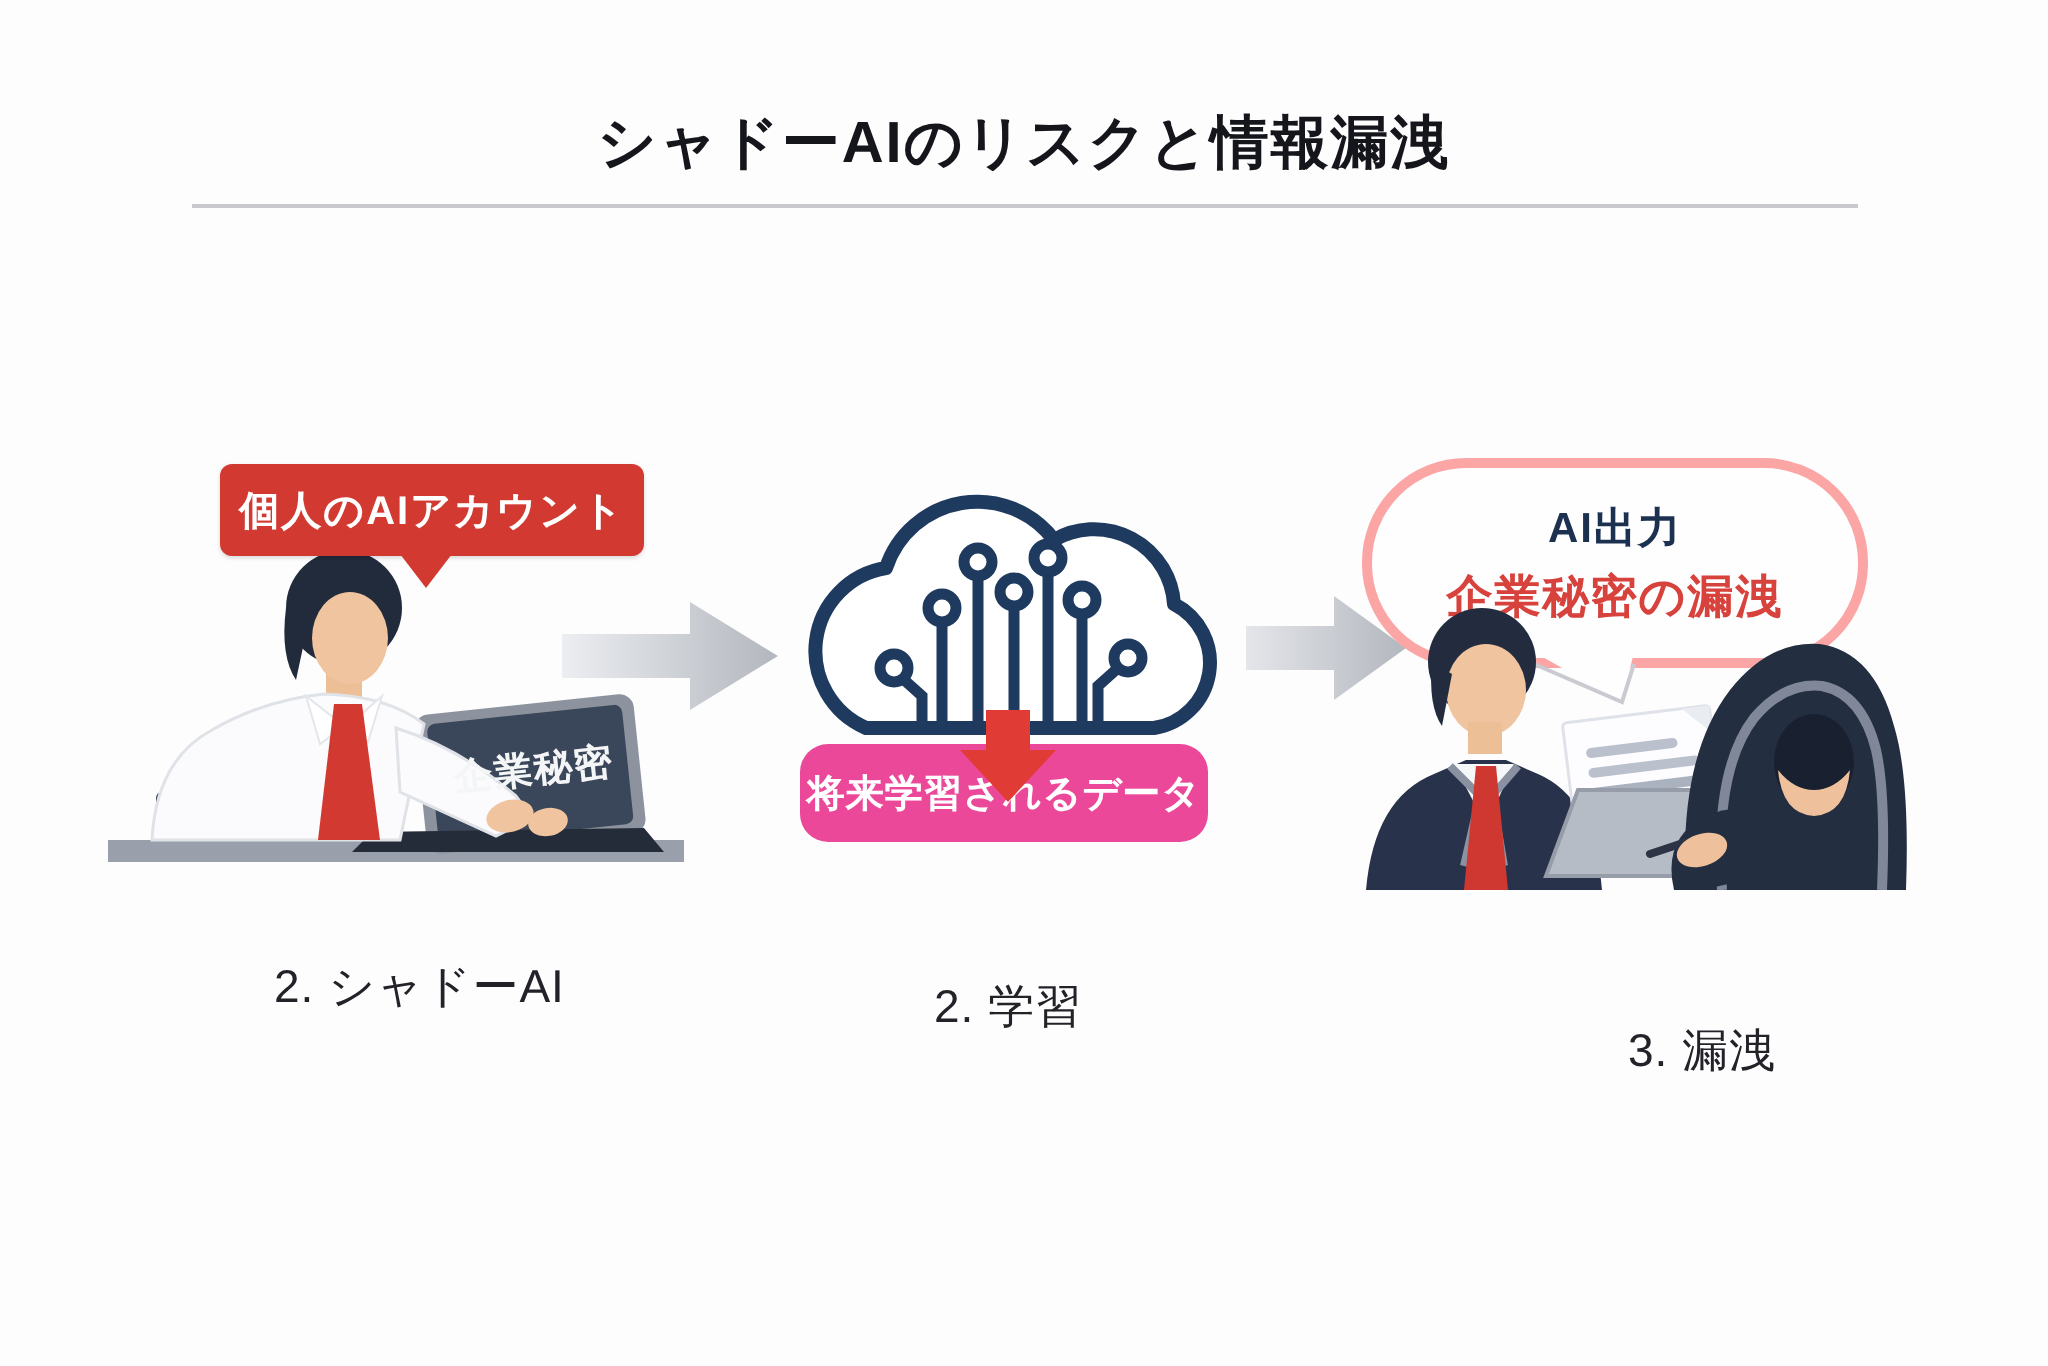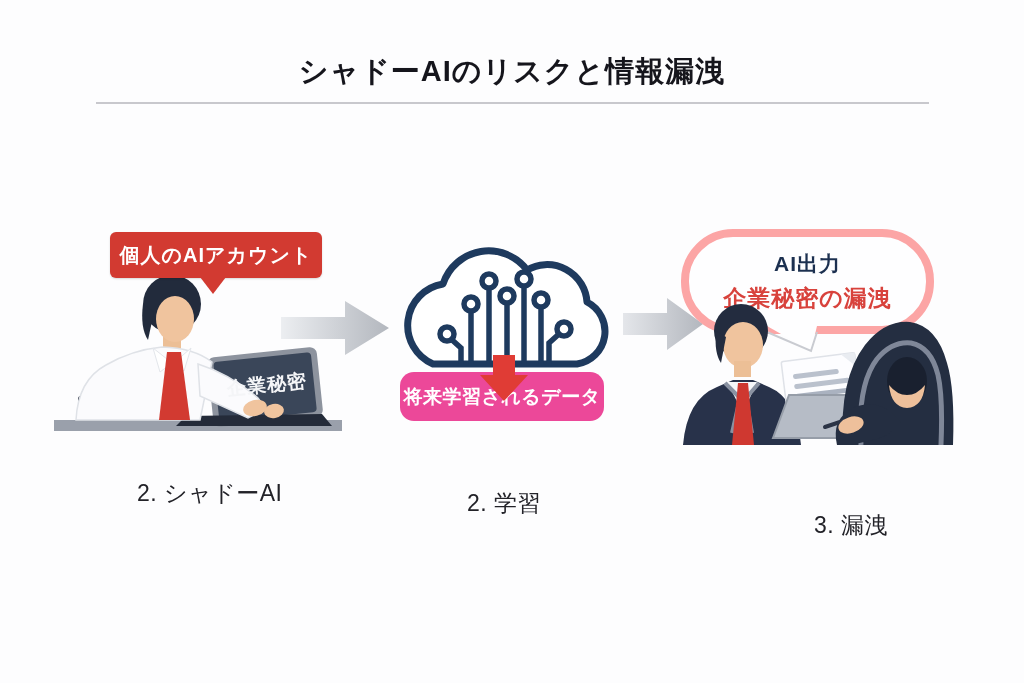--- a/index.html
+++ b/index.html
@@ -35,21 +35,21 @@
   
   .data-box{
     left:400px;top:372px;width:204px;height:49px;background:#ec4899;
     border-radius:14px;display:flex;align-items:center;justify-content:center;
     z-index:2;
   }
   .data-box span{color:#ffffff;font-weight:700;font-size:19px;letter-spacing:.5px;}
   
   .bubble{
     left:681px;top:229px;width:253px;height:105px;background:#fefeff;
-    border:8px solid #fca5a5;border-radius:52px;z-index:1;
+    border:5px solid #fca5a5;border-radius:52px;z-index:1;
     display:flex;flex-direction:column;align-items:center;justify-content:center;gap:5px;
   }
   .bubble-line1{color:#1c3050;font-weight:700;font-size:21px;letter-spacing:1px;}
   .bubble-line2{color:#d8423c;font-weight:700;font-size:23px;letter-spacing:1px;}
   .caption{top:478px;font-size:23px;font-weight:500;color:#222228;letter-spacing:.5px;}
   .cap1{left:137px;} .cap2{left:467px;margin-top:10px;} .cap3{left:814px;margin-top:32px;}
   svg{display:block;}
 </style>
 </head>
 <body>

